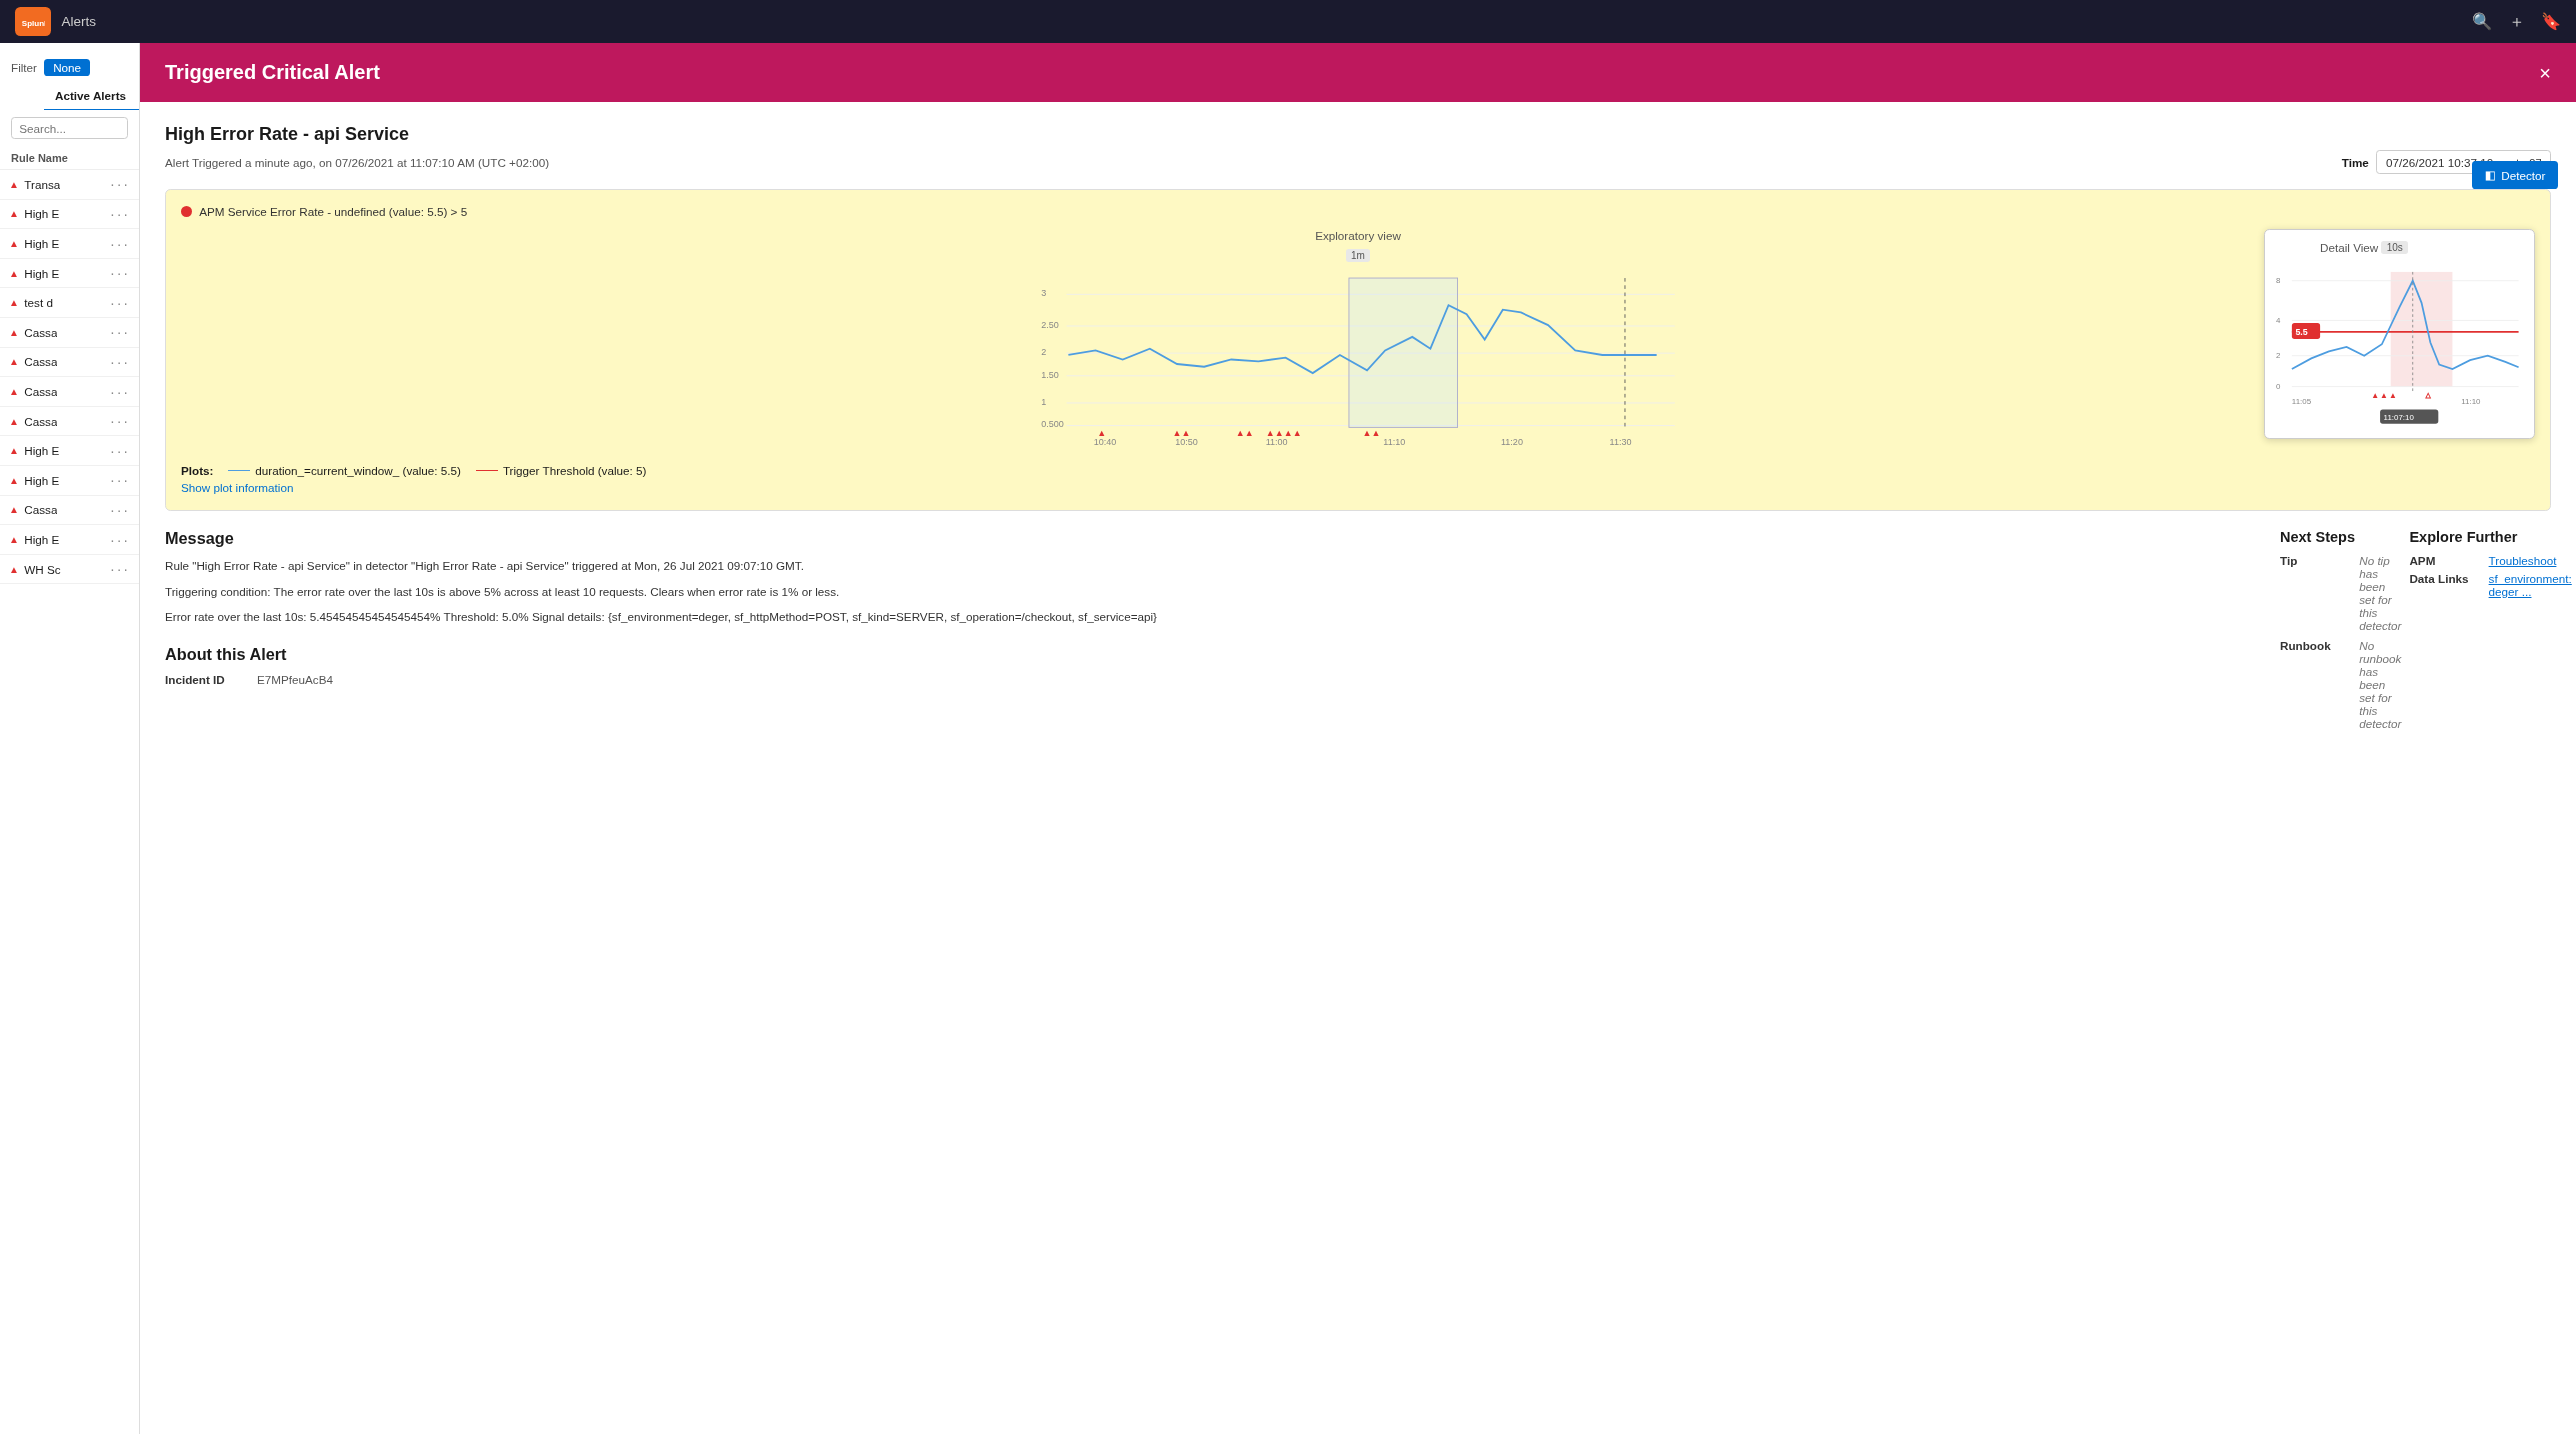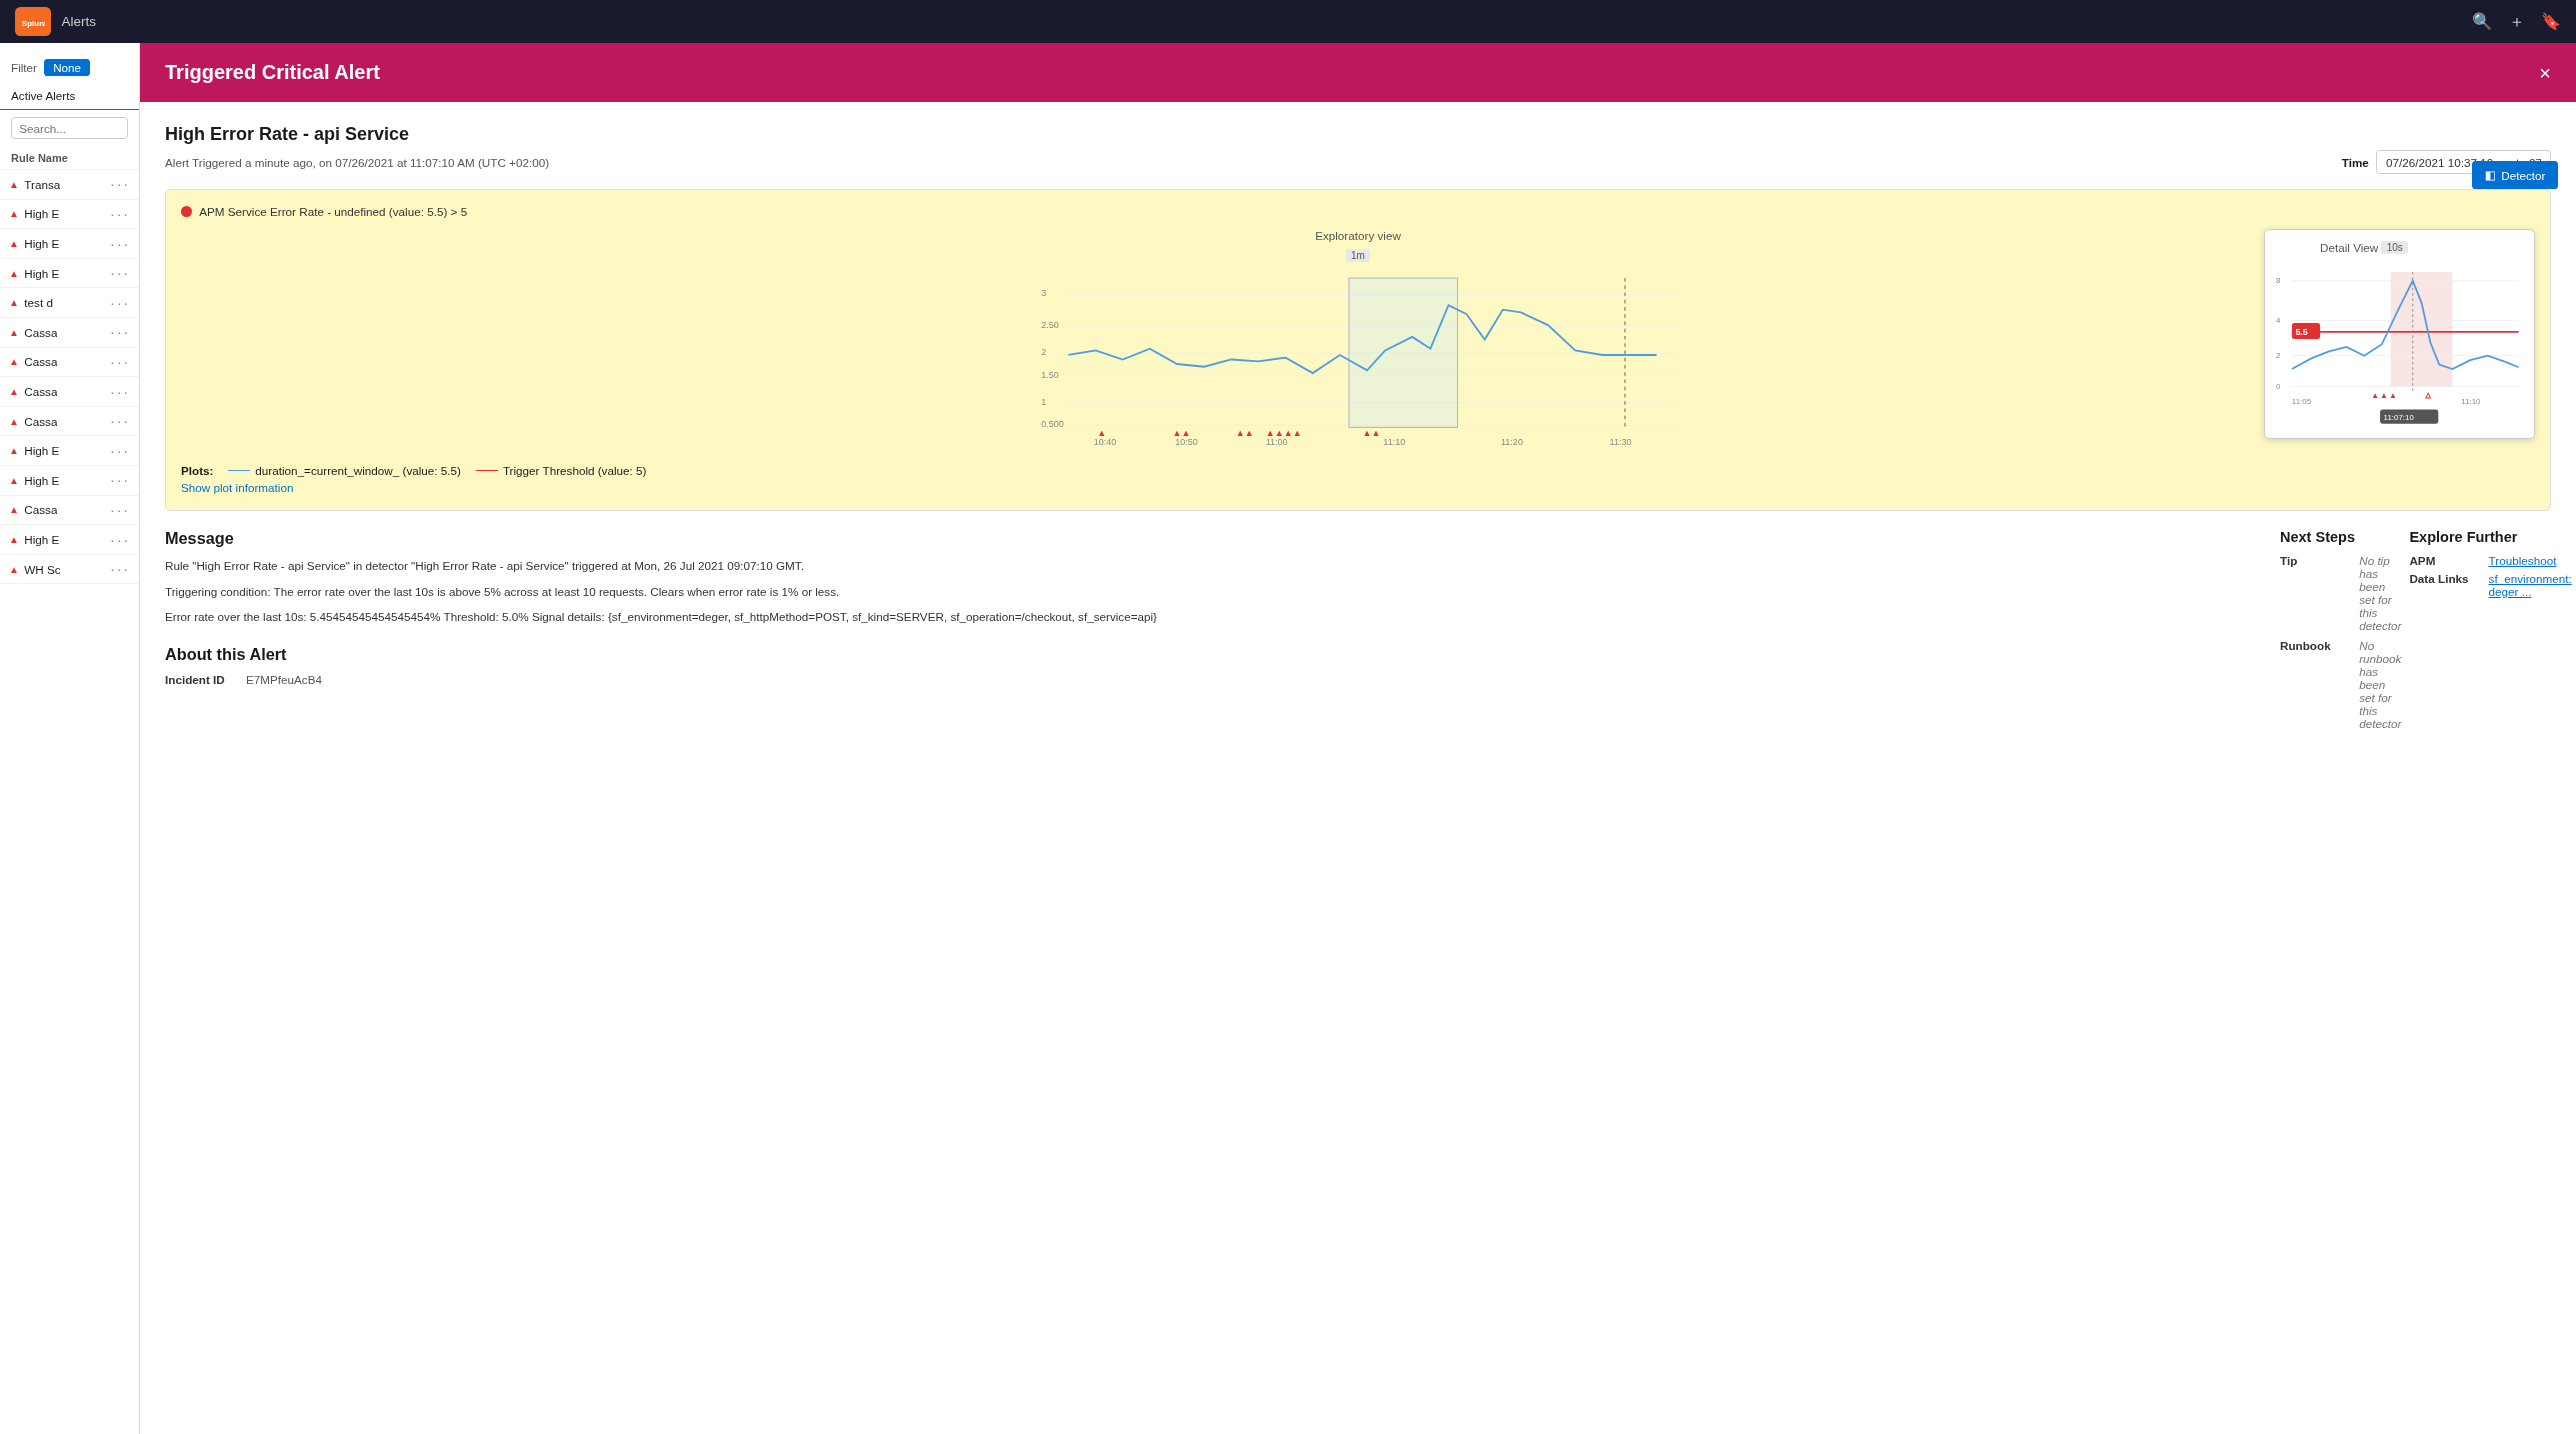--- a/index.html
+++ b/index.html
@@ -9,21 +9,21 @@
     .topbar { display: flex; align-items: center; background: #1a1a2e; height: 43px; padding: 0 14.5px; gap: 11px; position: fixed; top: 0; left: 0; right: 0; z-index: 100; }
     .topbar-logo { background: #f26b21; border-radius: 5.4px; width: 36px; height: 29px; display: flex; align-items: center; justify-content: center; color: white; font-weight: bold; font-size: 9px; }
     .topbar-title { color: #ccc; font-size: 13.5px; }
     .topbar-right { margin-left: auto; display: flex; align-items: center; gap: 16.3px; color: #ccc; font-size: 16.3px; }
 
     
     .sidebar { position: fixed; top: 43px; left: 0; bottom: 0; width: 140px; background: #fff; border-right: 0.9px solid #ddd; padding: 11px 0; }
     .sidebar-filter { display: flex; align-items: center; gap: 7.2px; padding: 5.4px 11px; }
     .sidebar-filter-label { font-size: 11.7px; color: #555; }
     .sidebar-filter-btn { background: #0070d2; color: white; border: none; border-radius: 3.6px; padding: 1.8px 9px; font-size: 11.7px; cursor: pointer; }
-    .sidebar-active-alerts { padding: 7.2px 11px; font-size: 11.7px; font-weight: 400; border-bottom: 1.8px solid #0070d2; color: #1a1a1a; }
+    .sidebar-active-alerts { padding: 7.2px 11px; font-size: 11.7px; font-weight: 700; border-bottom: 1.8px solid #0070d2; color: #1a1a1a; margin-left: 44px; }
     .sidebar-search { margin: 7.2px 11px; border: 0.9px solid #ccc; border-radius: 3.6px; padding: 3.6px 7.2px; font-size: 11.7px; width: calc(100% - 22px); }
     .sidebar-rule-header { padding: 5.4px 11px; font-size: 11px; font-weight: 600; color: #555; border-bottom: 0.9px solid #eee; }
     .sidebar-item { padding: 6.3px 9px; display: flex; align-items: center; gap: 5.4px; border-bottom: 0.9px solid #f0f0f0; font-size: 11.7px; cursor: pointer; }
     .tri-icon { color: #e03030; font-size: 10px; }
     .sidebar-item-text { white-space: nowrap; overflow: hidden; text-overflow: ellipsis; max-width: 81px; }
     .dots { color: #888; font-size: 14.5px; margin-left: auto; letter-spacing: 1.8px; }
 
     
     .modal { position: fixed; top: 43px; left: 140px; right: 0; bottom: 0; z-index: 60; overflow-y: auto; background: #fff; }
     .modal-header { background: #be185d; padding: 18px 25px; display: flex; align-items: center; justify-content: space-between; }
@@ -65,21 +65,21 @@
     .plot-line-blue { background: #4d9de0; }
     .plot-line-red { background: #e03030; }
     .show-plot-link { color: #0070d2; font-size: 11.7px; cursor: pointer; text-decoration: none; margin-top: 3.6px; display: inline-block; }
 
     
     .bottom-grid { display: grid; grid-template-columns: 1fr 271px; gap: 18px; }
     .message-section h2, .about-section h2 { font-size: 16.3px; font-weight: 700; margin-bottom: 9px; }
     .message-text { font-size: 11.7px; color: #333; line-height: 1.6; margin-bottom: 7.2px; }
 
     .about-section { margin-top: 18px; }
-    .about-row { display: flex; font-size: 11.7px; color: #555; margin-bottom: 16px; }
+    .about-row { display: flex; gap: 11px; font-size: 11.7px; color: #555; margin-bottom: 16px; }
     .about-row-label { font-weight: 600; color: #333; min-width: 81px; }
 
     .right-panel { display: flex; flex-direction: row; gap: 8px; justify-content: space-between; }
     .next-steps { }
     .next-steps h3, .explore-further h3 { font-size: 14.5px; font-weight: 700; margin-bottom: 9px; }
     .ns-row { display: grid; grid-template-columns: 72px 1fr; gap: 7.2px; font-size: 11.7px; margin-bottom: 7.2px; }
     .ns-label { font-weight: 600; color: #333; }
     .ns-value { color: #777; font-style: italic; }
     .explore-row { display: grid; grid-template-columns: 72px 1fr; gap: 7.2px; font-size: 11.7px; margin-bottom: 5.4px; }
     .explore-label { font-weight: 600; color: #333; }

